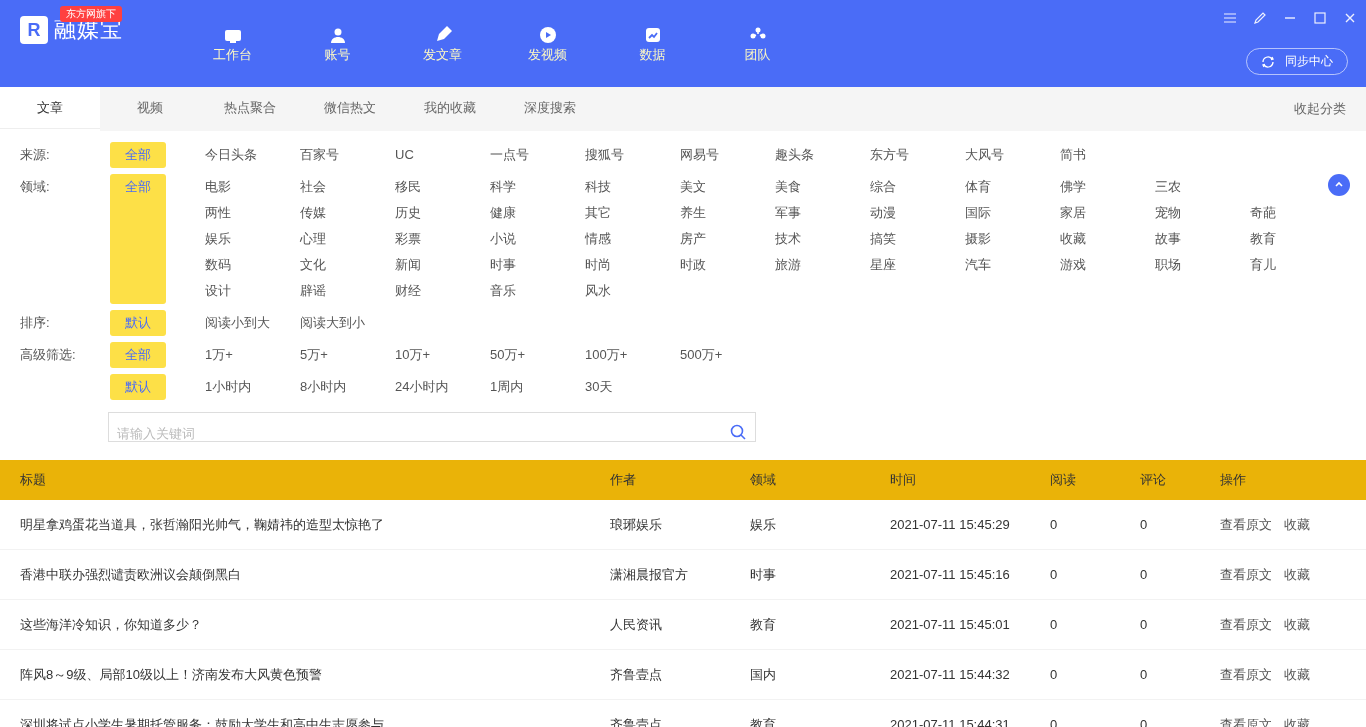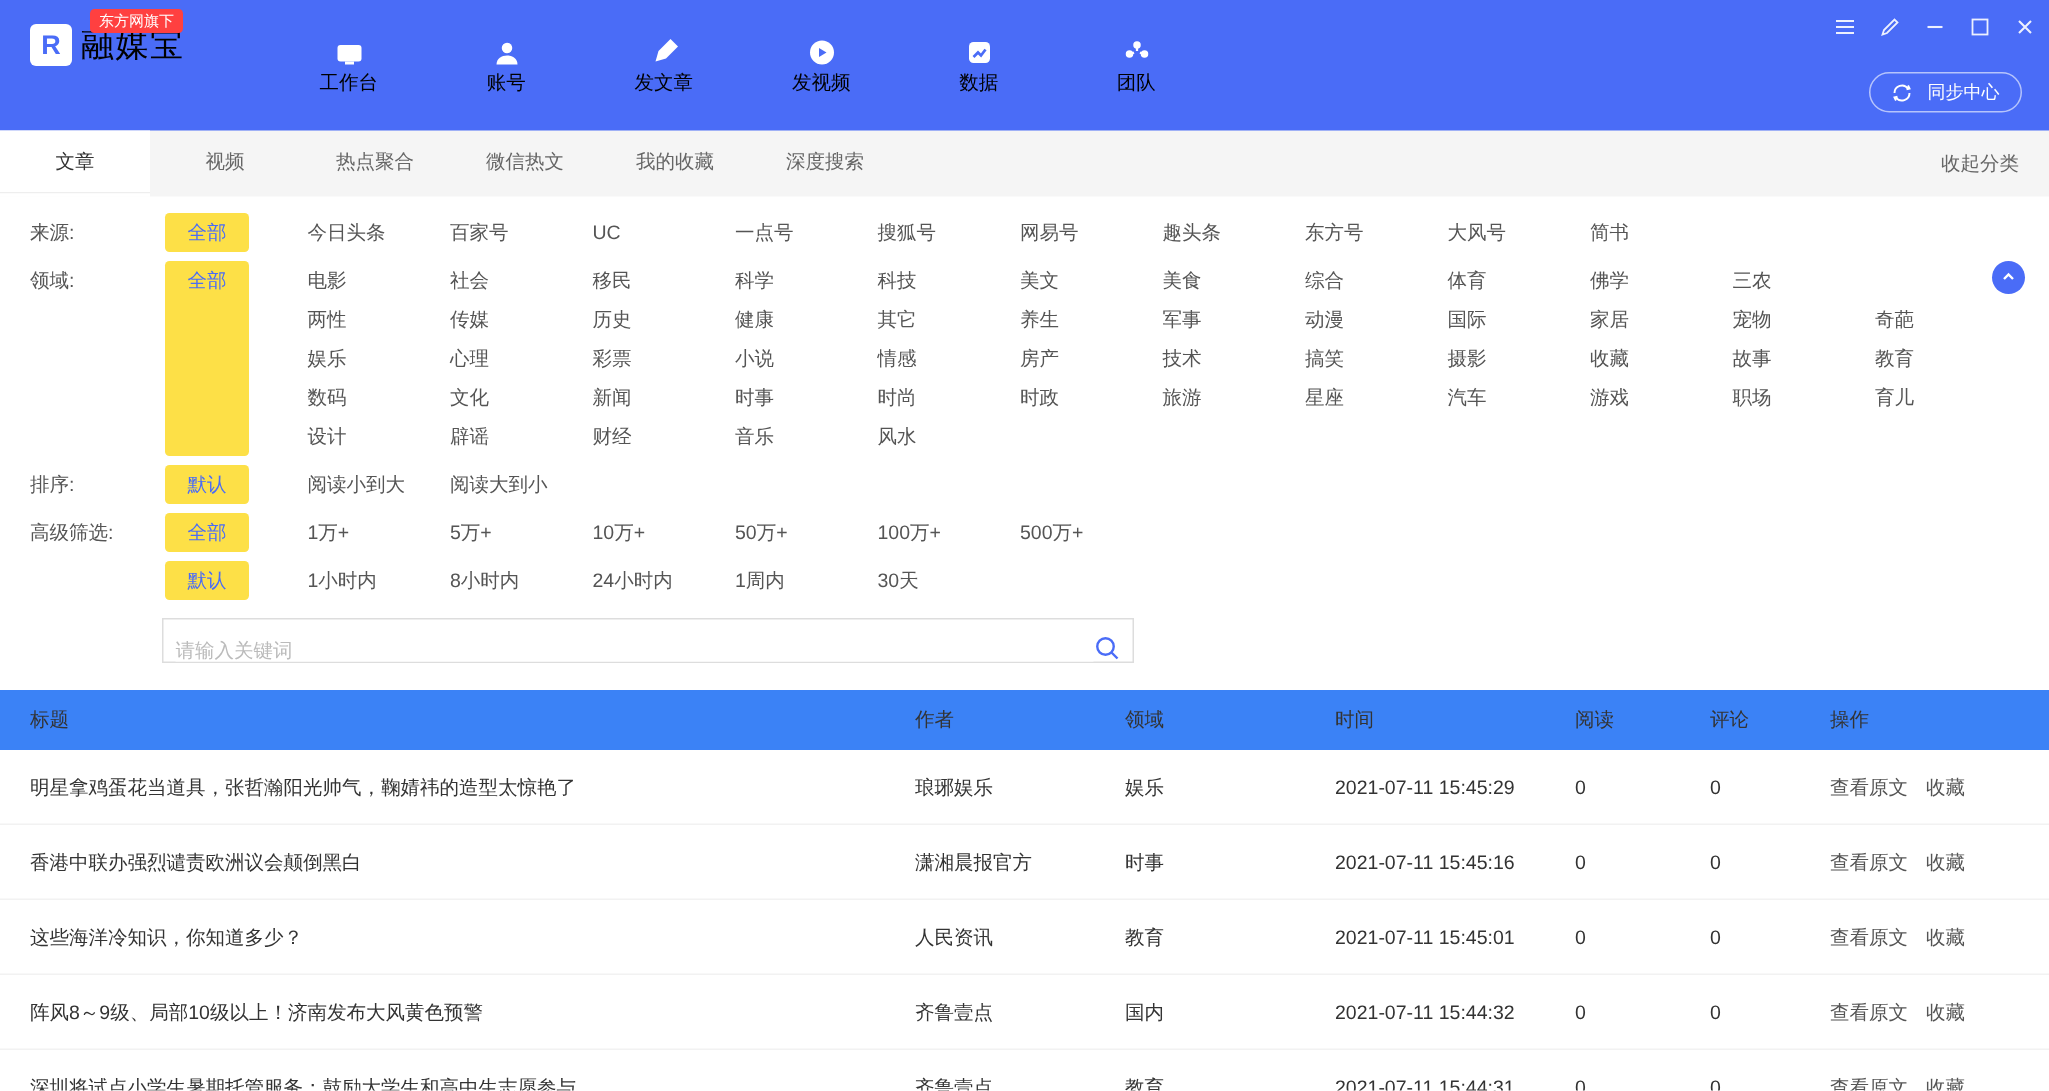--- a/index.html
+++ b/index.html
@@ -2,23 +2,23 @@
 <html><head>
 <meta charset="utf-8">
 <style>
 * { margin: 0; padding: 0; box-sizing: border-box; font-family: "Microsoft YaHei", Arial, sans-serif; }
 body { width: 1366px; height: 727px; overflow: hidden; background: #fff; font-size: 13px; color: #333; }
 .header { background: #4a6cf7; height: 88px; display: flex; align-items: flex-start; position: relative; text-align: center; }
 .logo-area { display: flex; flex-direction: column; align-items: flex-start; padding: 15px 20px 0 20px; color: #fff; position: relative; width: 180px; }
 .logo-badge { background: #ff4040; color: #fff; font-size: 10px; padding: 1px 6px; border-radius: 3px; position: absolute; top: 6px; left: 60px; }
 .logo-main { display: flex; align-items: center; gap: 6px; }
 .logo-icon { width: 28px; height: 28px; background: #fff; border-radius: 4px; display: flex; align-items: center; justify-content: center; color: #4a6cf7; font-weight: bold; font-size: 18px; }
-.logo-text { color: #000000; font-size: 22px; font-weight: 300; letter-spacing: 1px; }
+.logo-text { color: #ffffff; font-size: 22px; font-weight: 300; letter-spacing: 1px; }
 .nav { display: flex; height: 88px; }
-.nav-item { width: 105px; display: flex; flex-direction: column; align-items: center; justify-content: center; color: #000000; cursor: pointer; gap: 0; position: relative; }
+.nav-item { width: 105px; display: flex; flex-direction: column; align-items: center; justify-content: center; color: #fef9c3; cursor: pointer; gap: 0; position: relative; }
 .nav-item.active { background: #3d5cf0; }
 .nav-item.active::after { content: ""; position: absolute; bottom: 0; left: 0; right: 0; height: 3px; background: #ffb000; }
 .nav-icon { width: 22px; height: 22px; display: flex; align-items: center; justify-content: center; }
 .nav-label { font-size: 13px; }
 .window-controls { position: absolute; top: 10px; right: 8px; display: flex; gap: 14px; color: #fff; align-items: center; }
 .wc-btn { cursor: pointer; opacity: 0.9; display: flex; align-items: center; justify-content: center; width: 16px; height: 16px; }
 .sync-btn { position: absolute; top: 48px; right: 18px; border: 1px solid rgba(255,255,255,0.6); border-radius: 14px; padding: 4px 14px; color: #fff; display: flex; align-items: center; gap: 10px; cursor: pointer; font-size: 12px; }
 .tabs { display: flex; align-items: center; height: 42px; border-bottom: 1px solid #eee; position: relative; }
 .tab { width: 100px; text-align: center; line-height: 42px; color: #666; cursor: pointer; }
 .tab.active { background: #fff; color: #333; font-weight: 500; border-bottom: 2px solid #fff; box-shadow: 0 -1px 0 #eee inset; }
@@ -30,21 +30,21 @@
 .filter-options { display: flex; flex-wrap: wrap; flex: 1; align-items: center; }
 .fopt { min-width: 95px; text-align: left; line-height: 26px; color: #555; cursor: pointer; font-size: 13px; }
 .fopt.selected { background: #fde047; color: #4a6cf7; border-radius: 3px; text-align: center; min-width: 56px; padding: 0 6px; margin-right: 39px; margin-left: 22px; }
 .domain-wrap { display: flex; flex-wrap: wrap; flex: 1; position: relative; }
 .expand-circle { position: absolute; right: -4px; top: 0; width: 22px; height: 22px; border-radius: 50%; background: #4a6cf7; color: #fff; display: flex; align-items: center; justify-content: center; cursor: pointer; font-size: 12px; }
 .search-row { padding: 6px 0 10px 88px; }
 .search-box { width: 648px; height: 30px; border: 1px solid #ddd; display: flex; align-items: flex-end; padding: 0 8px; }
 .search-box input { flex: 1; border: none; outline: none; font-size: 13px; color: #333; }
 .search-box input::placeholder { color: #bbb; }
 .search-icon { color: #4a6cf7; cursor: pointer; }
-.table-header { display: flex; background: #3b82f6; height: 40px; align-items: center; padding: 0 20px; font-size: 13px; color: #333; }
+.table-header { display: flex; background: #eab308; height: 40px; align-items: center; padding: 0 20px; font-size: 13px; color: #333; }
 .col-title { flex: 0 0 590px; }
 .col-author { flex: 0 0 140px; }
 .col-domain { flex: 0 0 140px; }
 .col-time { flex: 0 0 160px; }
 .col-read { flex: 0 0 90px; }
 .col-comment { flex: 0 0 80px; }
 .col-action { flex: 0 0 110px; }
 .table-body .row { display: flex; height: 50px; align-items: center; padding: 0 20px; border-bottom: 1px solid #f2f2f2; font-size: 13px; color: #333; }
 .row .col-title { color: #333; }
 .action-links { display: flex; gap: 12px; }

